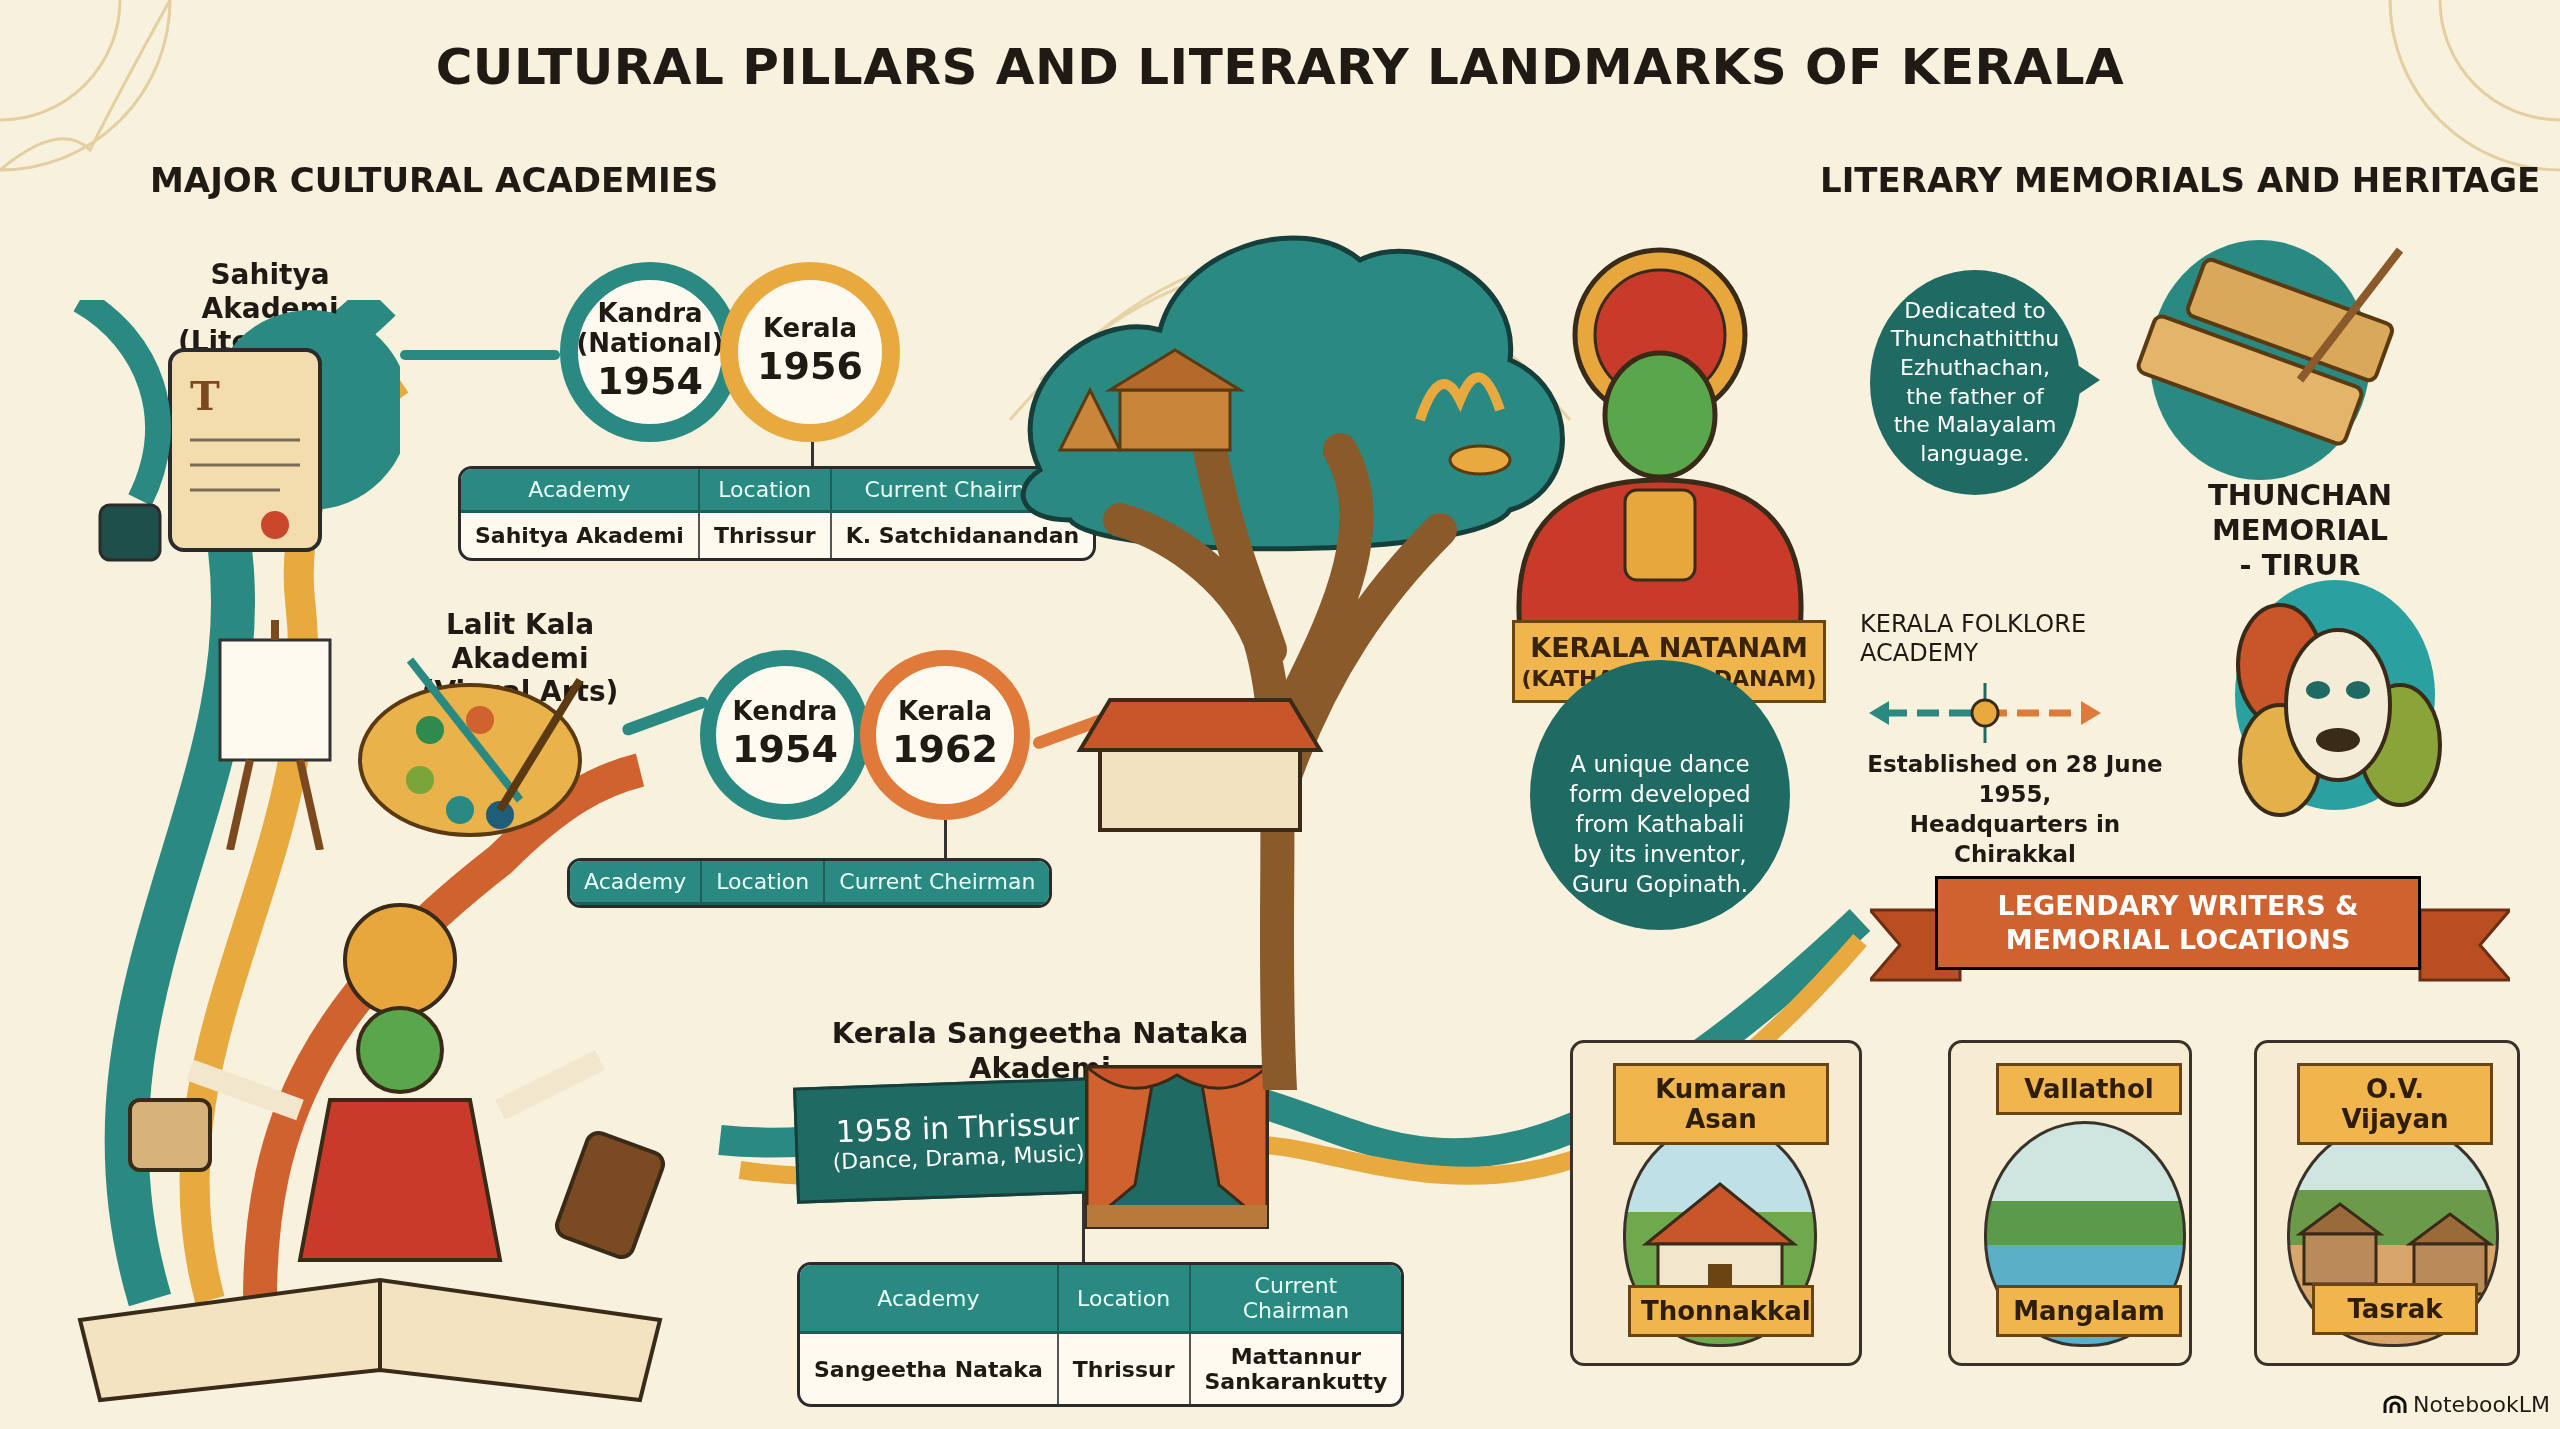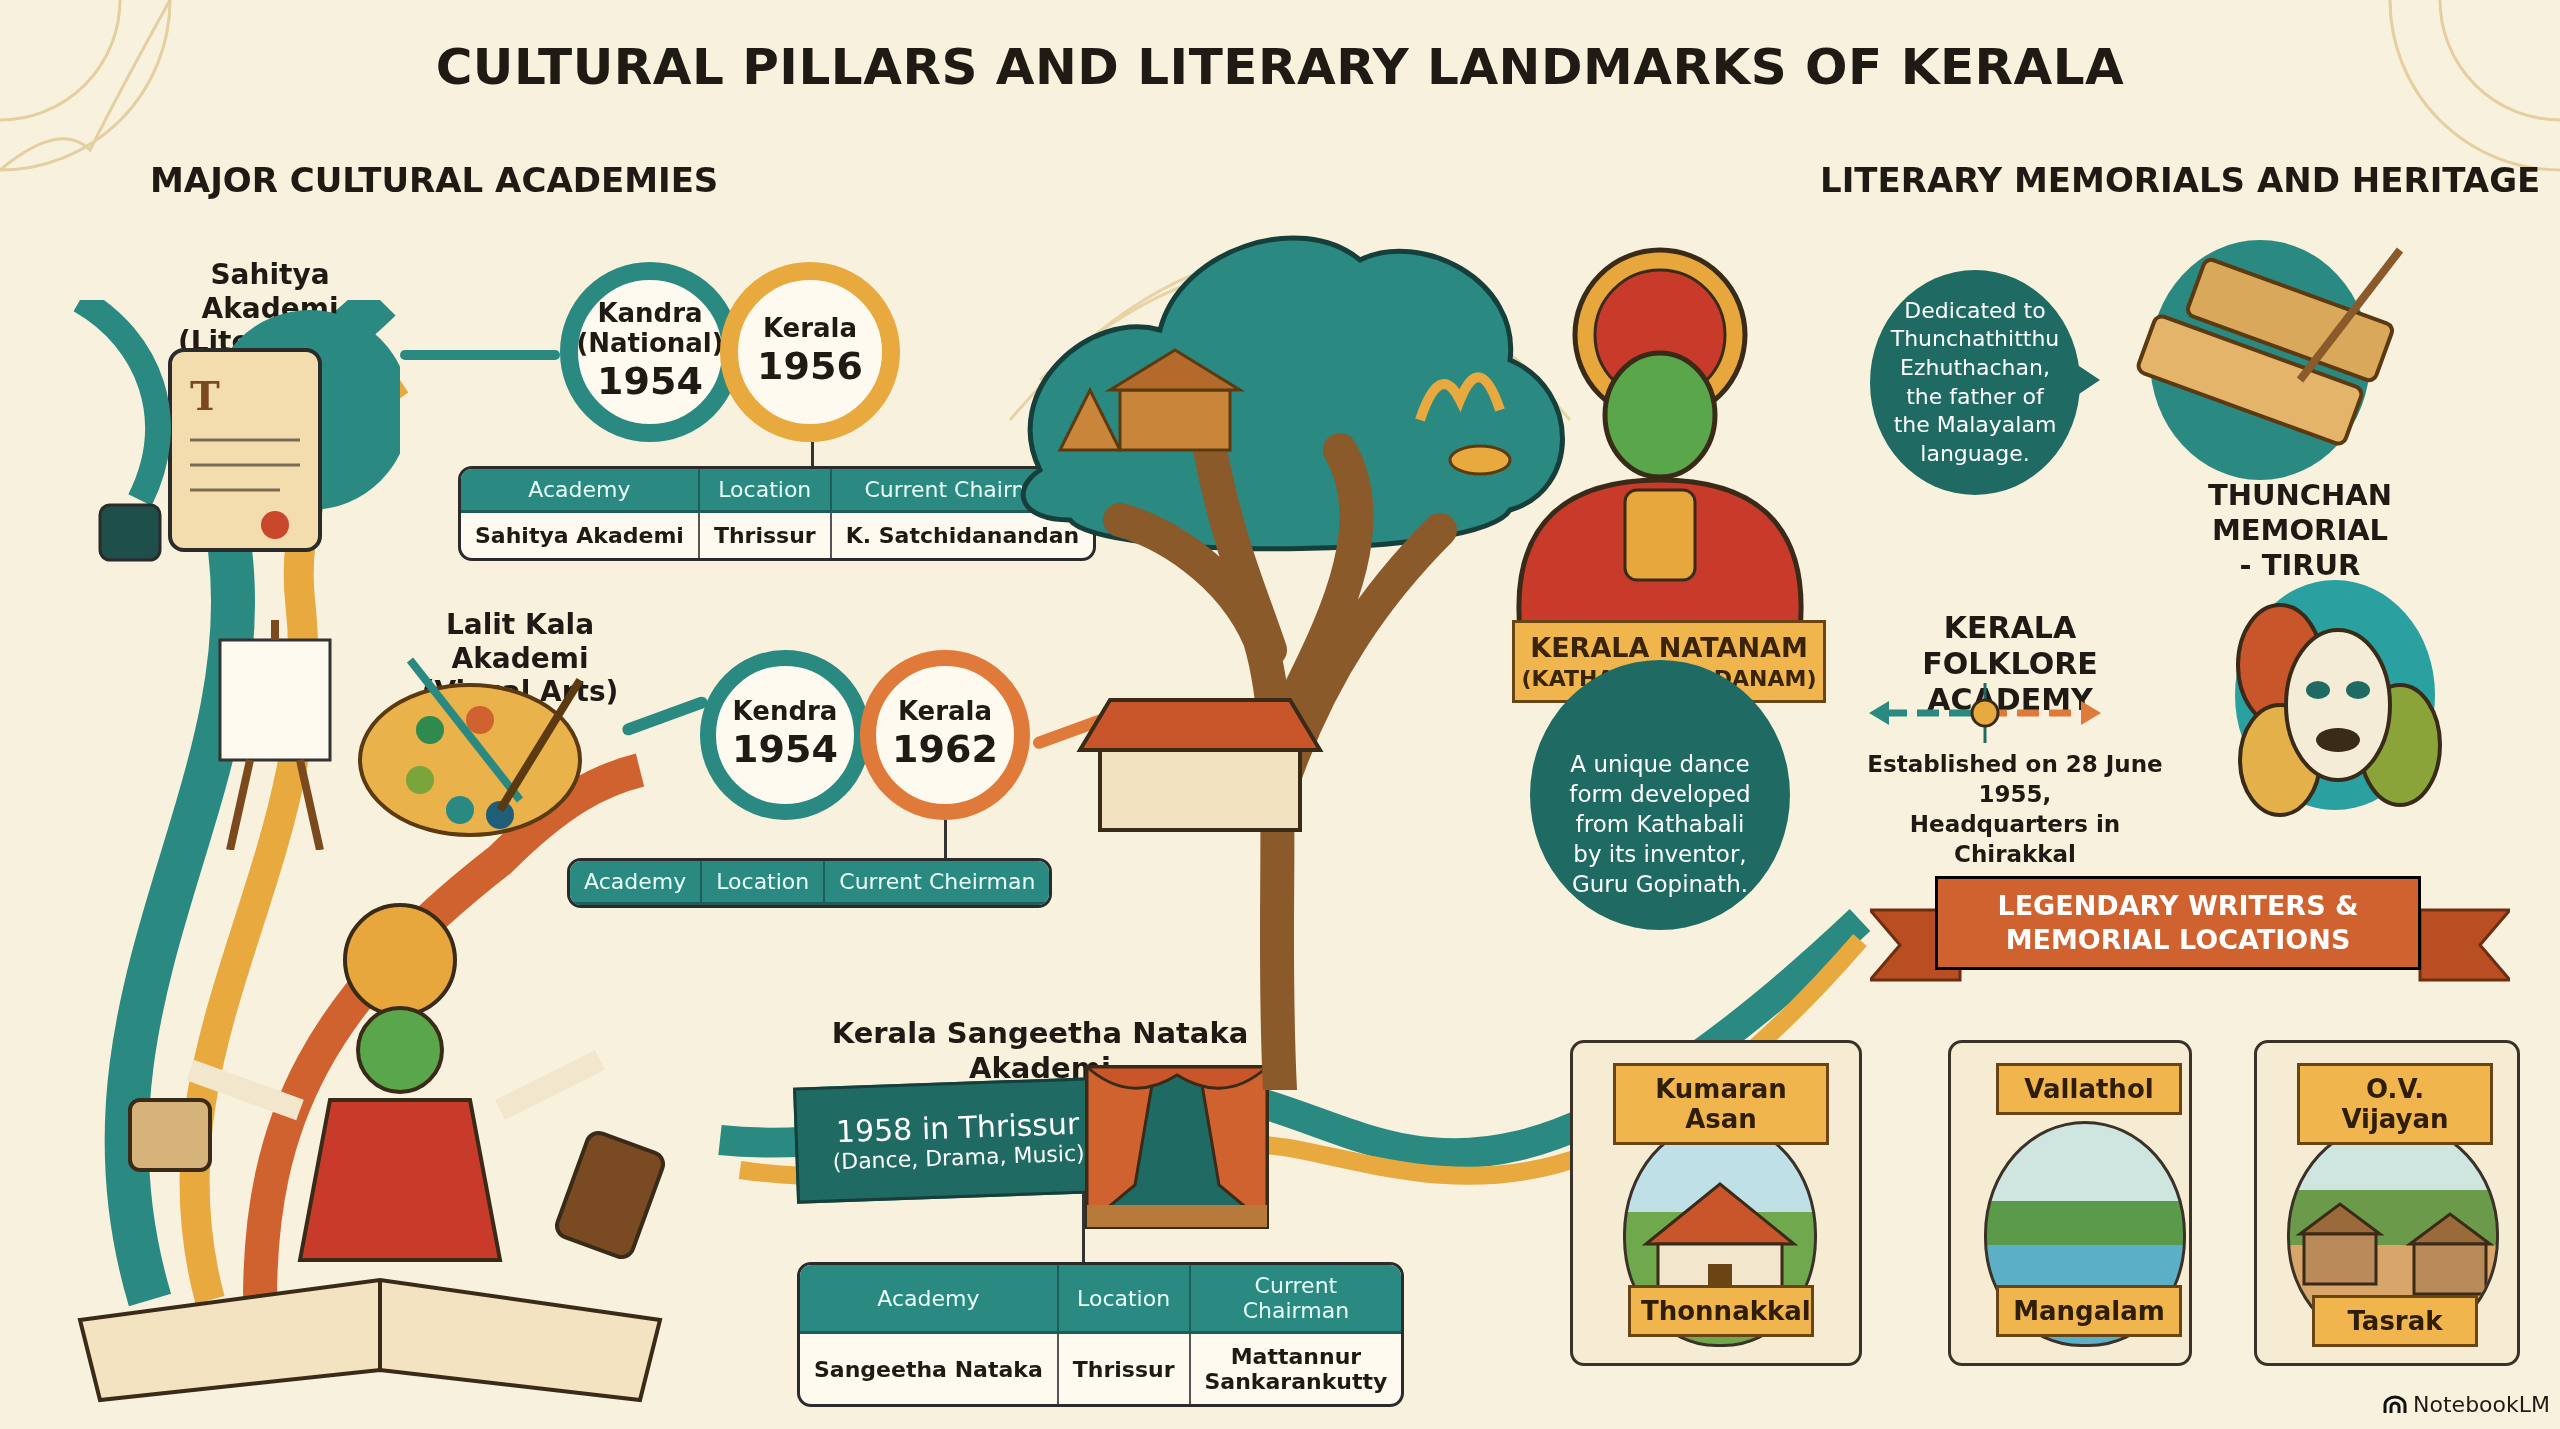--- a/index.html
+++ b/index.html
@@ -222,21 +222,21 @@
   <ellipse cx="130" cy="130" rx="110" ry="120" fill="#2a8a82"></ellipse>
   <rect x="60" y="60" width="200" height="60" rx="8" fill="#d9a85a" stroke="#5b3a12" stroke-width="4" transform="rotate(20 160 90)"></rect>
   <rect x="10" y="120" width="220" height="60" rx="8" fill="#e3b46a" stroke="#5b3a12" stroke-width="4" transform="rotate(20 120 150)"></rect>
   <line x1="270" y1="20" x2="170" y2="150" stroke="#8a5a2b" stroke-width="8"></line>
 </svg>
 <div class="abs" style="left:2130px;top:478px;width:340px;text-align:center;font-size:29px;font-weight:bold;line-height:1.2">
   <div>THUNCHAN MEMORIAL</div>
   <div>- TIRUR</div>
 </div>
 
-<div class="abs" style="left:1860px;top:610px;width:300px;text-align:center;font-size:30px;font-weight:bold;line-height:1.2">
+<div class="abs" style="left:1860px;top:610px;width:300px;font-size:24px;font-weight:normal;line-height:1.2">
   <div>KERALA FOLKLORE</div>
   <div>ACADEMY</div>
 </div>
 <svg class="abs" style="left:1865px;top:683px" width="240" height="60">
   <path d="M20 30 L120 30" stroke="#2a8a82" stroke-width="7" stroke-dasharray="22 10"></path>
   <path d="M4 30 L24 18 L24 42 Z" fill="#2a8a82"></path>
   <path d="M120 30 L220 30" stroke="#e07a3a" stroke-width="7" stroke-dasharray="22 10"></path>
   <path d="M236 30 L216 18 L216 42 Z" fill="#e07a3a"></path>
   <line x1="120" y1="0" x2="120" y2="60" stroke="#1f6b63" stroke-width="3"></line>
   <circle cx="120" cy="30" r="13" fill="#e8a93e" stroke="#3a2a18" stroke-width="3"></circle>
@@ -284,21 +284,21 @@
 <div class="abs card" style="left:2254px;top:1040px;width:266px;height:326px">
   <div class="abs scene" style="left:30px;top:78px;width:206px;height:220px;background:linear-gradient(#cfe5e0 0 30%,#6a9a4a 30% 55%,#d8a66a 55%)">
     <svg width="206" height="220">
         <path d="M10 110 L50 80 L90 110 Z" fill="#9a6a3a" stroke="#3a2a18" stroke-width="3"></path>
         <rect x="14" y="110" width="72" height="50" fill="#b98a5a" stroke="#3a2a18" stroke-width="3"></rect>
         <path d="M120 120 L160 90 L200 120 Z" fill="#9a6a3a" stroke="#3a2a18" stroke-width="3"></path>
         <rect x="124" y="120" width="72" height="50" fill="#b98a5a" stroke="#3a2a18" stroke-width="3"></rect>
       </svg>
   </div>
   <div class="abs tag" style="left:40px;top:20px;width:170px">O.V. Vijayan</div>
-  <div class="abs tag" style="left:55px;top:252px;width:140px">Tasrak</div>
+  <div class="abs tag" style="left:55px;top:240px;width:140px">Tasrak</div>
 </div>
 
 <div class="abs" style="right:10px;bottom:12px;font-size:22px;display:flex;align-items:center;gap:6px">
   <svg width="24" height="20">
       <path d="M2 18 V10 A10 8 0 0 1 22 10 V18" stroke="#111" stroke-width="3" fill="none"></path>
       <path d="M8 18 V12 A4 4 0 0 1 16 12 V18" stroke="#111" stroke-width="3" fill="none"></path>
     </svg>
   <span>NotebookLM</span>
 </div>
 

